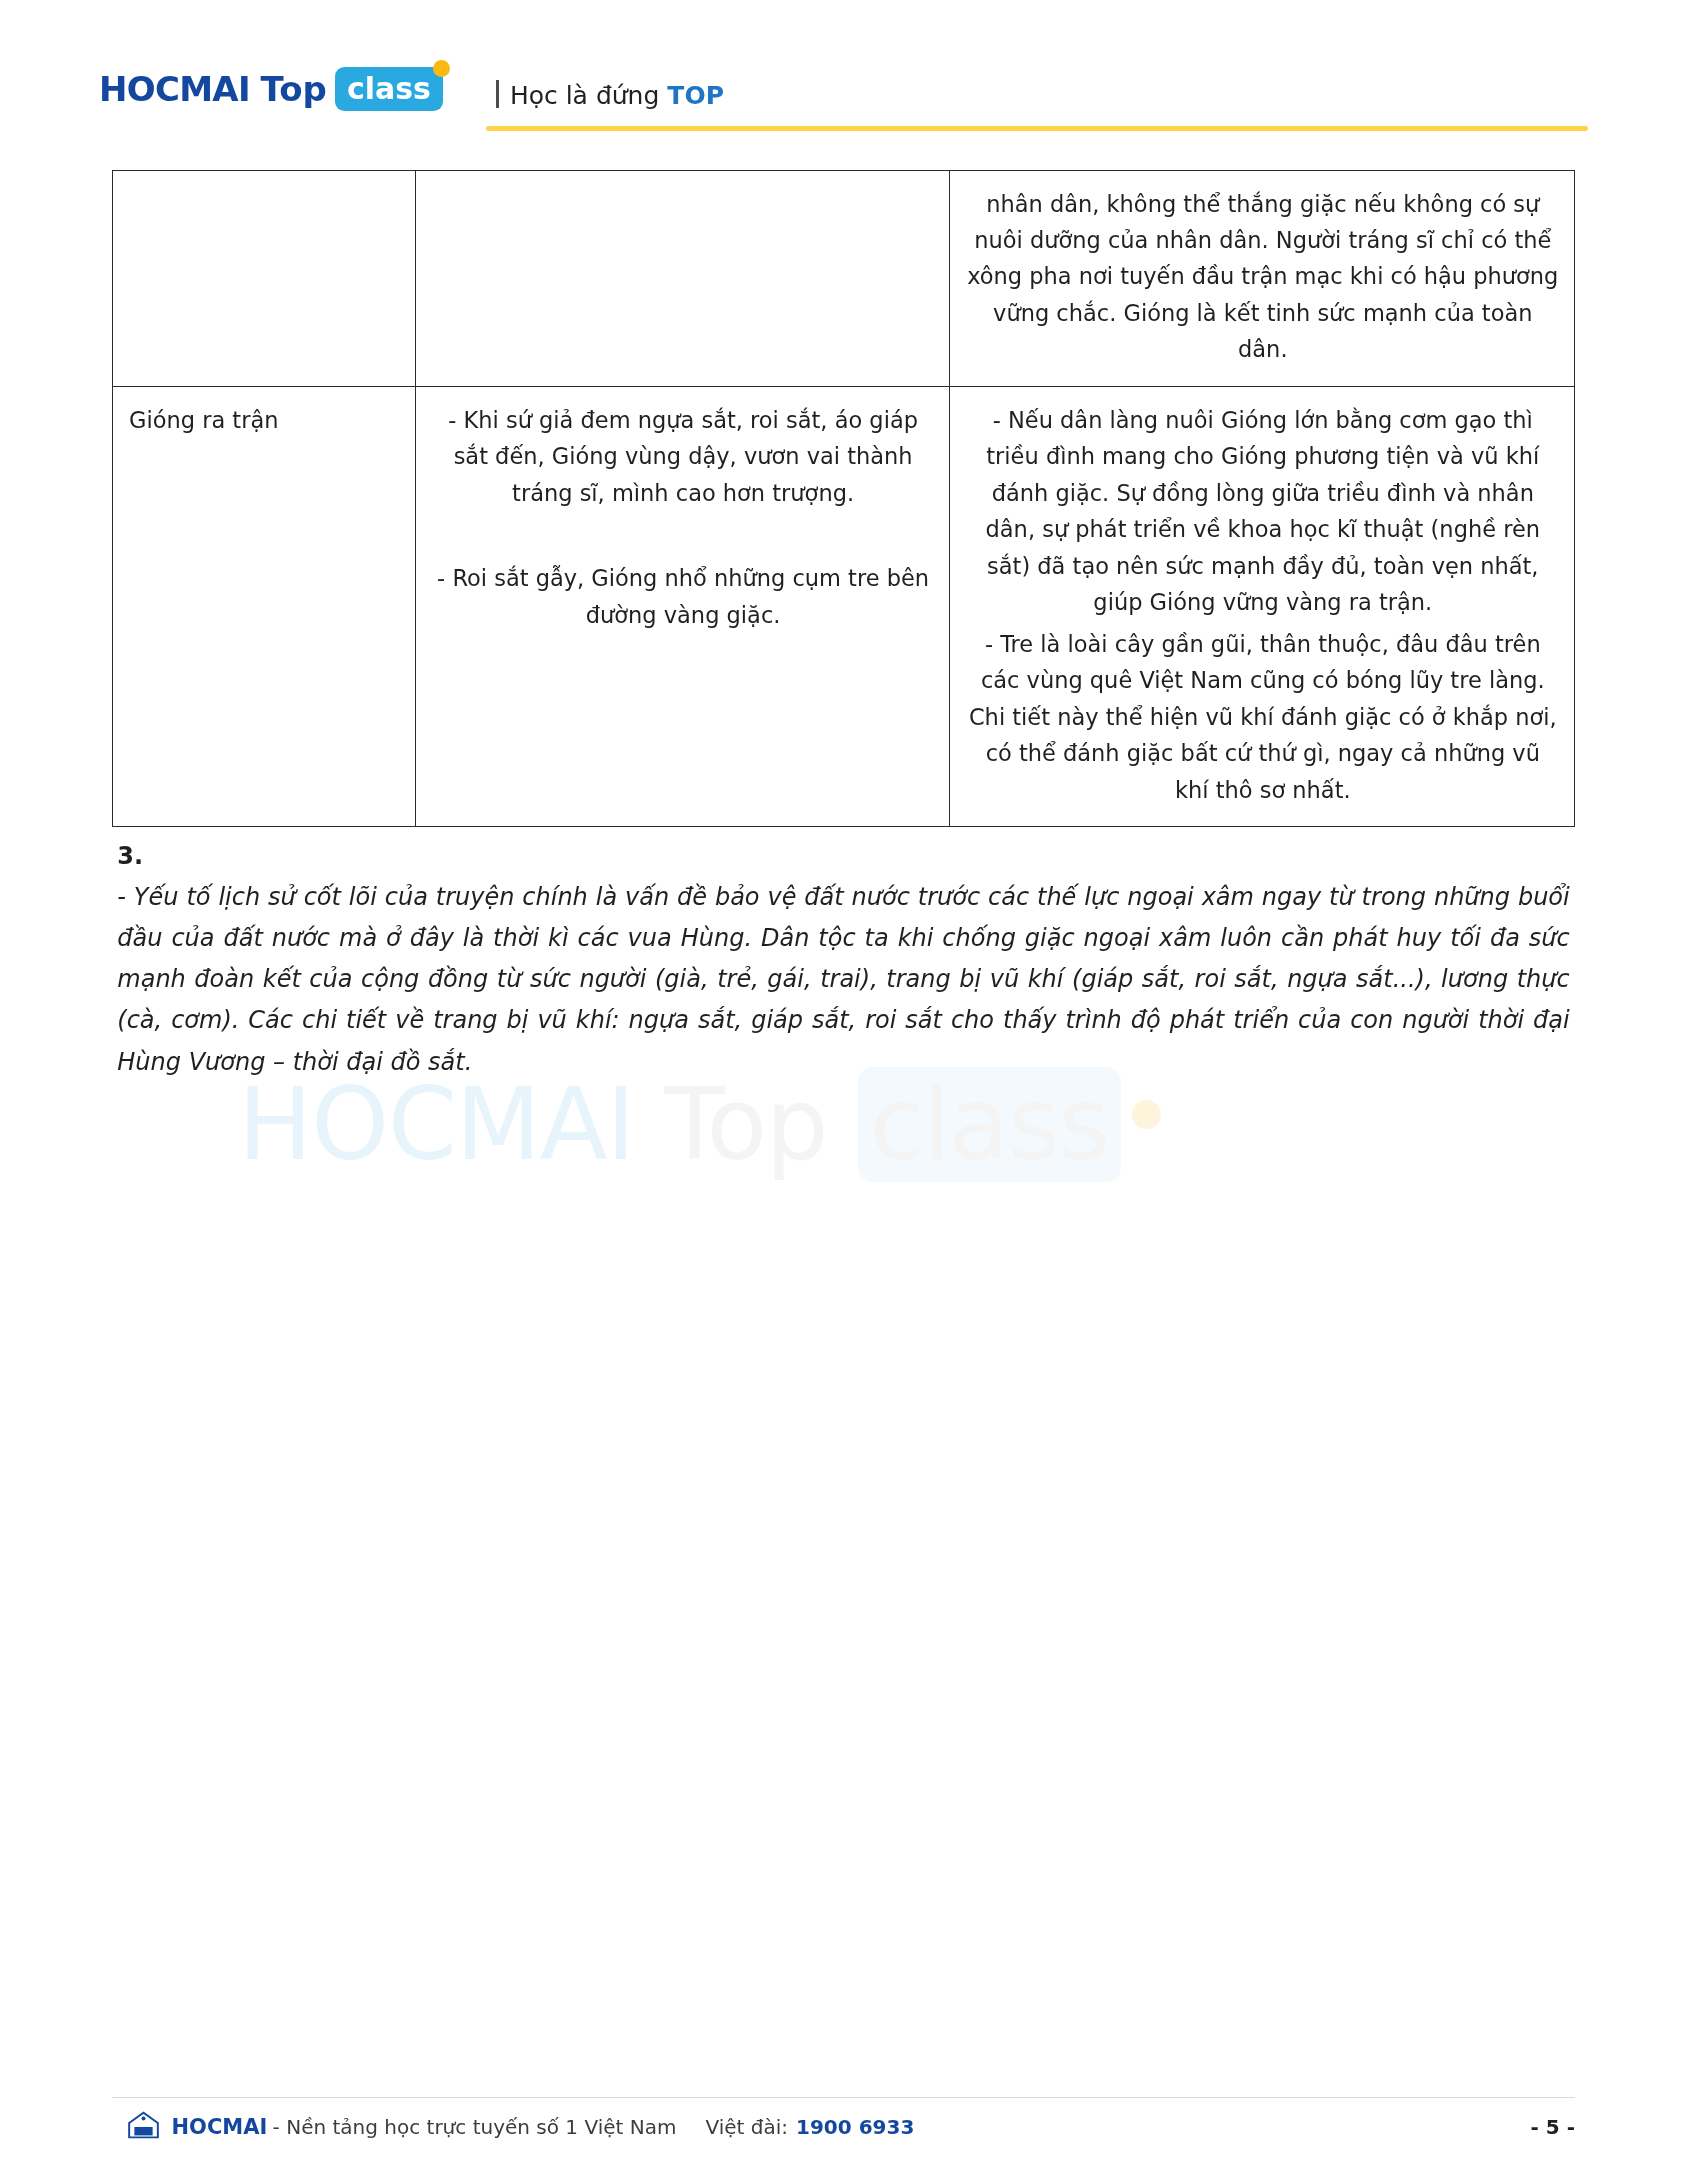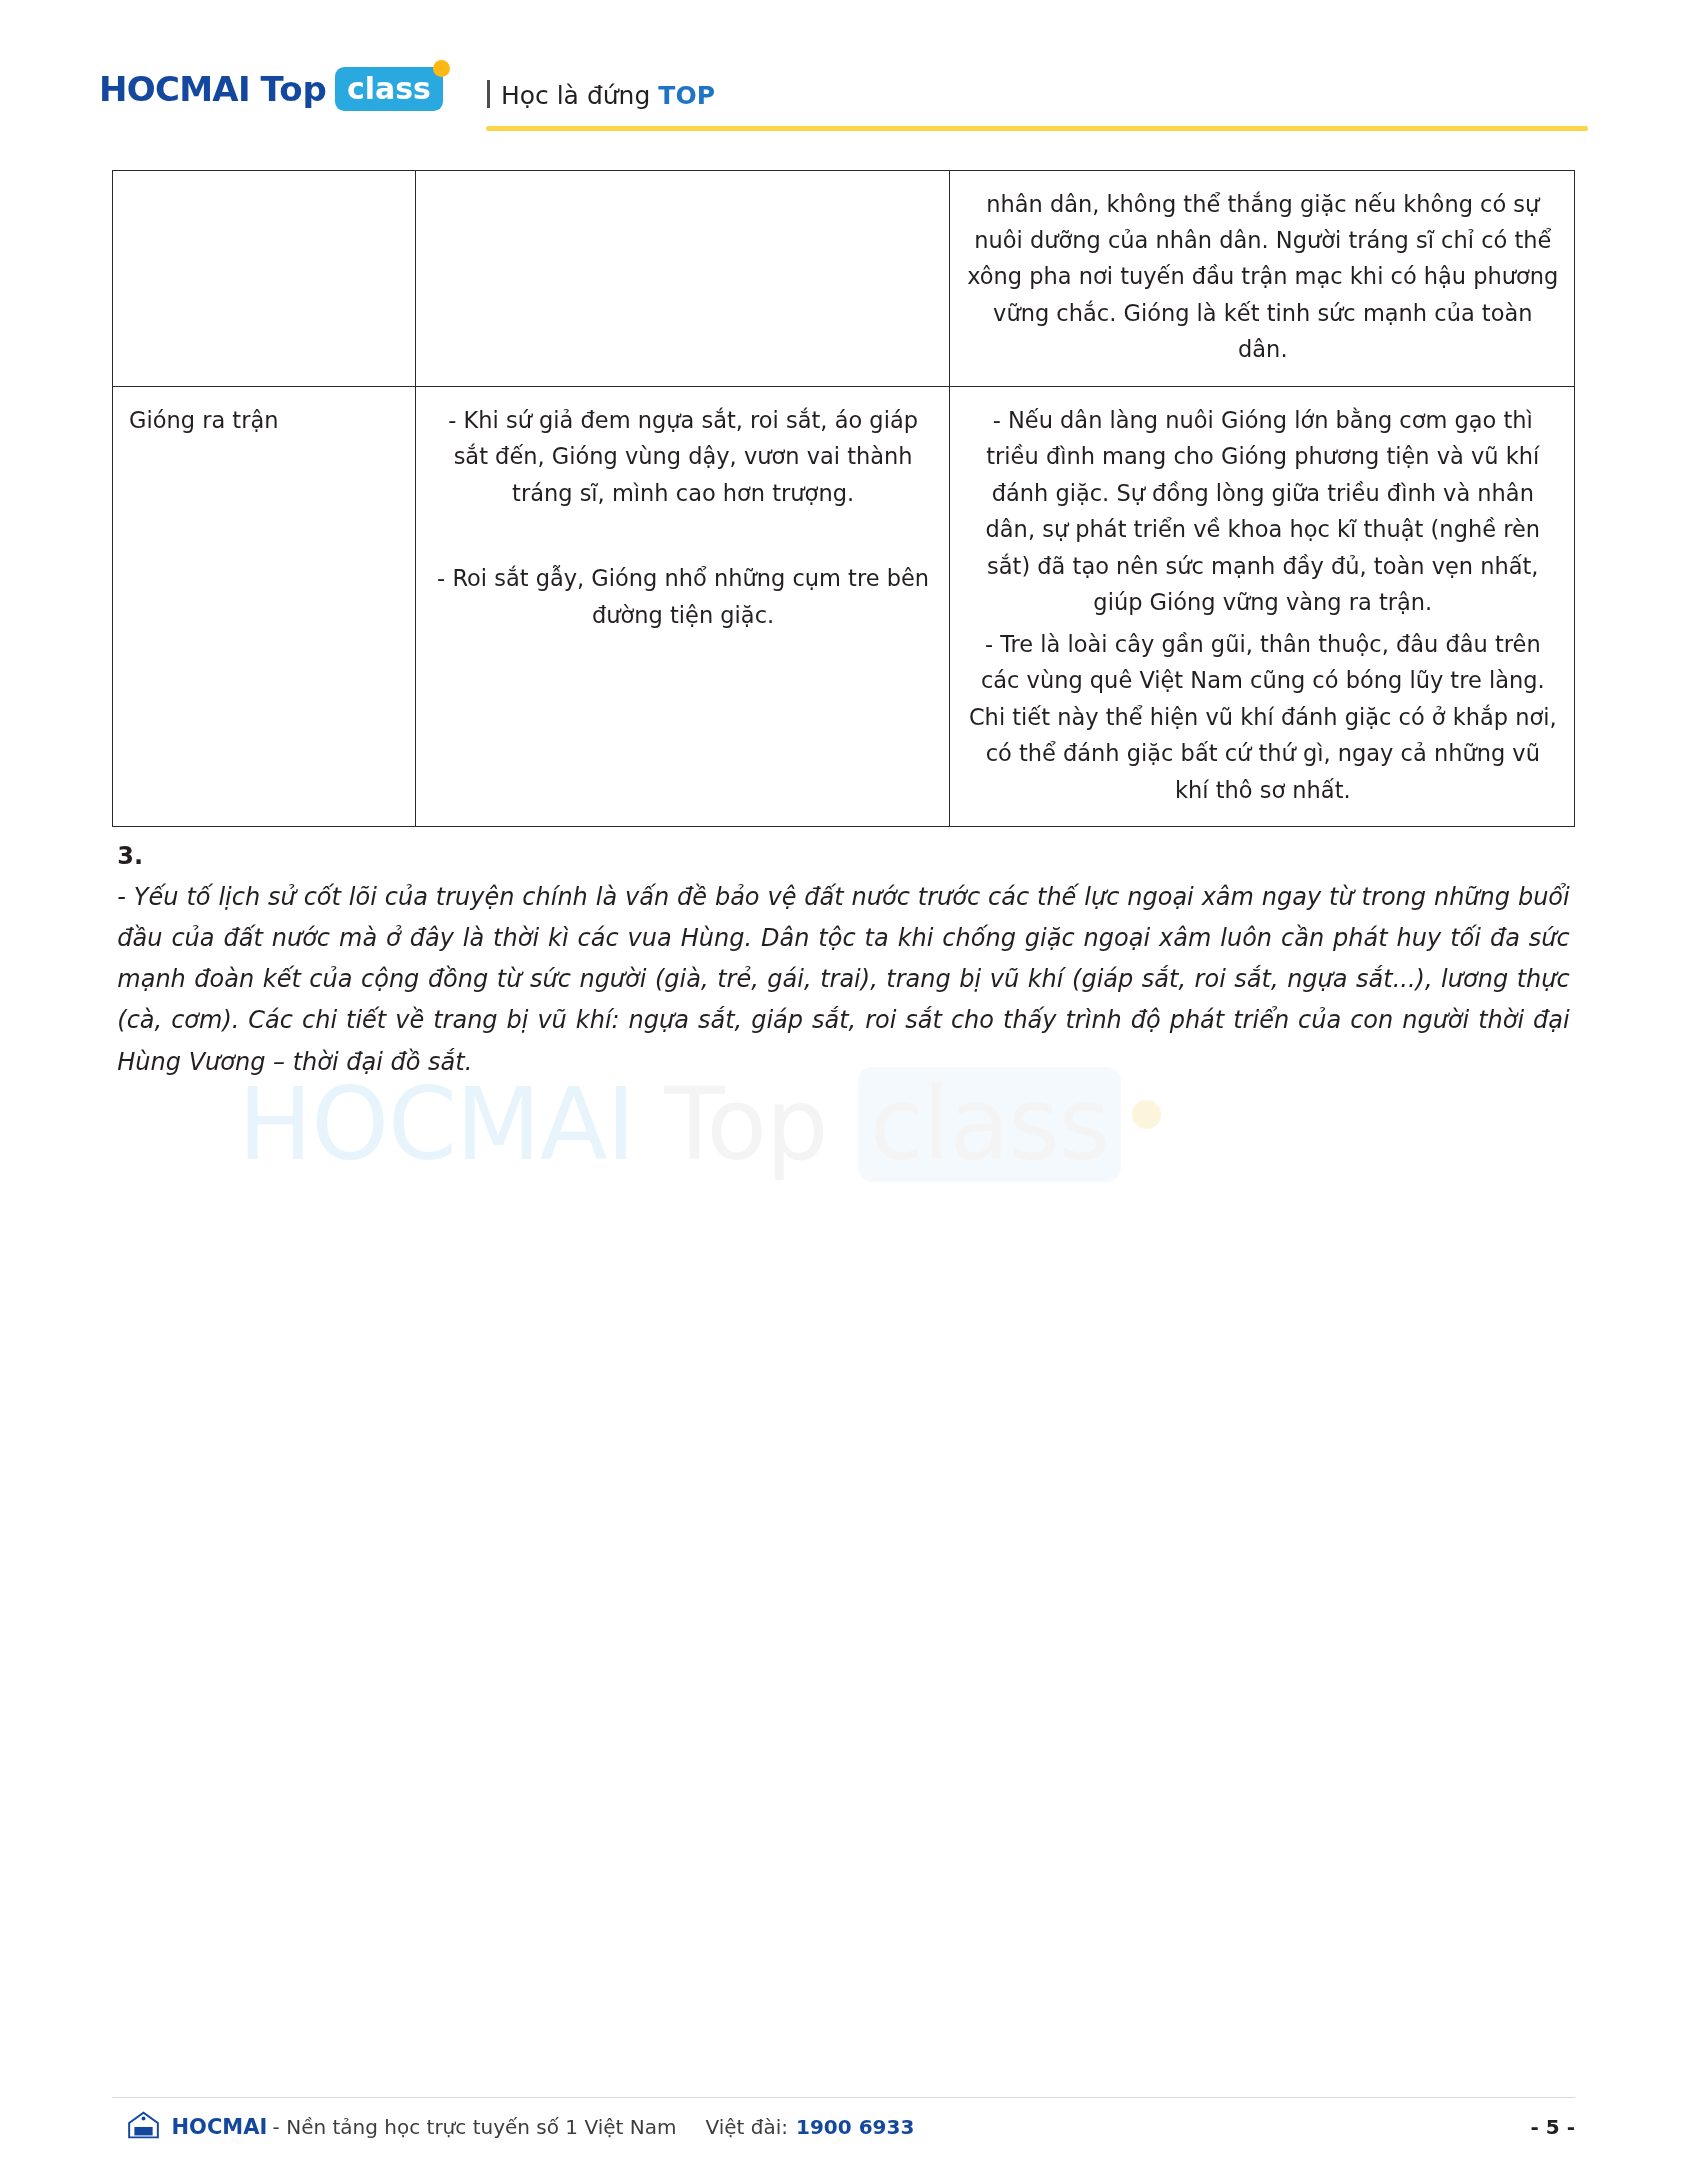--- a/index.html
+++ b/index.html
@@ -70,21 +70,21 @@
     position: absolute;
     right: -6.6px;
     top: -6.6px;
     width: 17px;
     height: 17px;
     border-radius: 50%;
     background: #fdb913;
   }
   .tagline-wrap {
     position: absolute;
-    left: 388px;
+    left: 397px;
     top: 16px;
     display: flex;
     align-items: baseline;
   }
   .tagline-bar {
     display: inline-block;
     width: 3.3px;
     height: 28px;
     background: #4d4d4f;
     margin-right: 10.6px;
@@ -286,21 +286,21 @@
           <td class="col2"></td>
           <td class="col3">
             <p class="cell-p">nhân dân, không thể thắng giặc nếu không có sự nuôi dưỡng của nhân dân. Người tráng sĩ chỉ có thể xông pha nơi tuyến đầu trận mạc khi có hậu phương vững chắc. Gióng là kết tinh sức mạnh của toàn dân.</p>
           </td>
         </tr>
         <tr>
           <td class="col1">Gióng ra trận</td>
           <td class="col2">
             <p class="cell-p">- Khi sứ giả đem ngựa sắt, roi sắt, áo giáp sắt đến, Gióng vùng dậy, vươn vai thành tráng sĩ, mình cao hơn trượng.</p>
             <div class="spacer-gap"></div>
-            <p class="cell-p">- Roi sắt gẫy, Gióng nhổ những cụm tre bên đường tiện giặc.</p>
+            <p class="cell-p">- Roi sắt gẫy, Gióng nhổ những cụm tre bên đường vàng giặc.</p>
           </td>
           <td class="col3">
             <p class="cell-p">- Nếu dân làng nuôi Gióng lớn bằng cơm gạo thì triều đình mang cho Gióng phương tiện và vũ khí đánh giặc. Sự đồng lòng giữa triều đình và nhân dân, sự phát triển về khoa học kĩ thuật (nghề rèn sắt) đã tạo nên sức mạnh đầy đủ, toàn vẹn nhất, giúp Gióng vững vàng ra trận.</p>
             <p class="cell-p">- Tre là loài cây gần gũi, thân thuộc, đâu đâu trên các vùng quê Việt Nam cũng có bóng lũy tre làng. Chi tiết này thể hiện vũ khí đánh giặc có ở khắp nơi, có thể đánh giặc bất cứ thứ gì, ngay cả những vũ khí thô sơ nhất.</p>
           </td>
         </tr>
       </tbody>
     </table>
 
     <div class="sec-num">3.</div>

